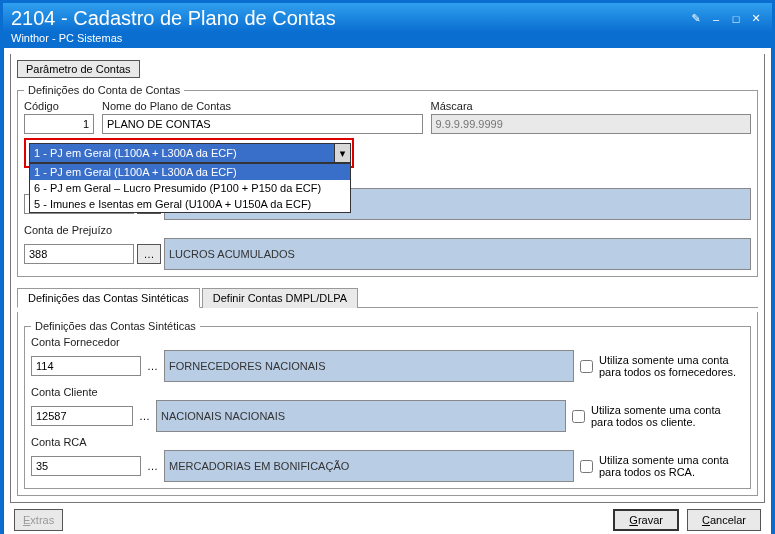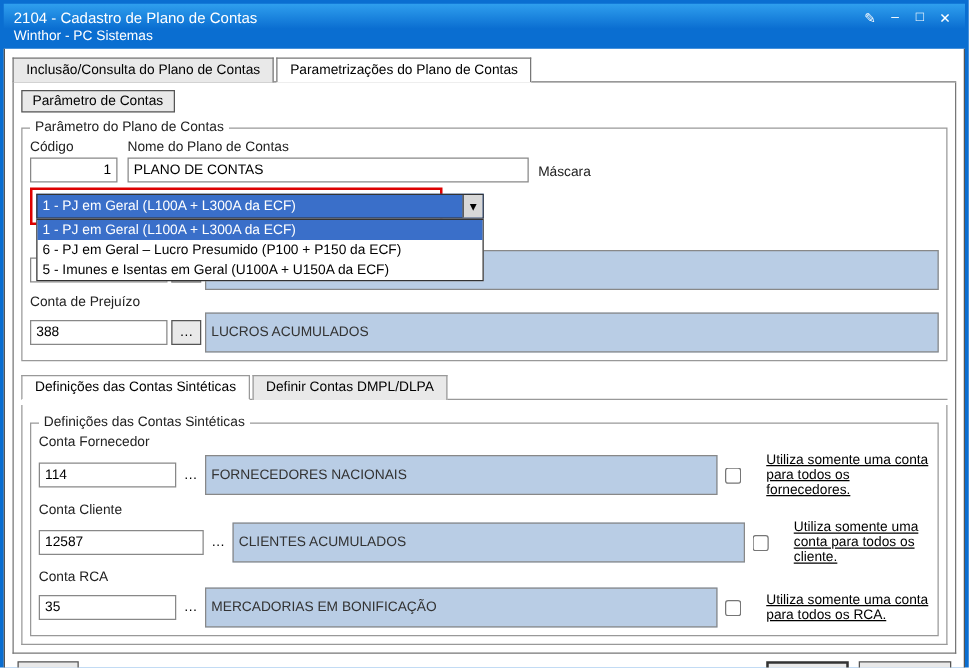--- a/index.html
+++ b/index.html
@@ -1,19 +1,19 @@
 <!DOCTYPE html>
 <html><head>
 <meta charset="utf-8">
 <style>
   * { box-sizing: border-box; margin: 0; padding: 0; font-family: Tahoma, Arial, sans-serif; font-size: 11px; }
   body { background: #0a6ed1; padding: 3px; width: 775px; height: 534px; overflow: hidden; }
   .window { width: 100%; height: 100%; display: flex; flex-direction: column; }
   .titlebar { background: linear-gradient(#2f9fee, #0a6ed1); color: #fff; padding: 4px 8px 2px 8px; display: flex; align-items: center; }
-  .titlebar .title { font-size: 12px; flex: 1; }
+  .titlebar .title { font-size: 20px; flex: 1; }
   .titlebar .win-btn { width: 16px; height: 14px; margin-left: 4px; display:flex; align-items:center; justify-content:center; cursor:pointer;}
   .subtitle { color: #fff; padding: 0 8px 4px 8px; font-size: 11px; }
   .client { background: #fff; flex: 1; border: 1px solid #555; border-top: none; display:flex; flex-direction:column; padding: 6px 6px 4px 6px; position:relative;}
   .tabs { border-bottom: 1px solid #777; display: flex; }
   .tab { padding: 3px 10px; border: 1px solid #777; border-bottom: none; background: #e9e9e9; margin-right:2px; cursor:pointer; position:relative; top:1px;}
   .tab.active { background: #fff; border-bottom:1px solid #fff; }
   .panel { border:1px solid #777; border-top:none; padding: 6px; flex:1; display:flex; flex-direction:column; gap:4px; overflow:hidden;}
   .btn { border:1px solid #555; background:#e9e9e9; padding:2px 8px; cursor:pointer; }
   fieldset { border:1px solid #999; padding: 4px 6px 6px 6px; margin-top:2px;}
   legend { padding: 0 4px; color:#222;}
@@ -22,31 +22,31 @@
   label { color:#222; margin-bottom:2px;}
   input[type=text] { border:1px solid #888; padding:2px 4px; height:20px; background:#fff;}
   input.ro { background:#e9e9e9; color:#888;}
   input.right { text-align:right;}
   .desc { background:#b9cde5; border:1px solid #888; padding:2px 4px; height:32px; flex:1; color:#333; display:flex; align-items:center;}
   .pickrow { display:flex; gap:3px; align-items:center;}
   .pickrow input { width:110px;}
   .pickrow .pickbtn { width:24px; height:20px; border:1px solid #555; background:#e9e9e9; cursor:pointer; display:flex; align-items:center; justify-content:center;}
   .redbox { border:2px solid #d00; padding:3px; position:relative; margin-top:4px; width: 330px;}
   .cb-label { color:#222;}
-  .combo { position:relative; width:358px;}
+  .combo { position:relative; width:322px;}
   .combo-input { width:100%; background:#3a6fc9; color:#fff; border:1px solid #333; height:20px; padding:2px 18px 2px 4px; cursor:pointer;}
   .combo-toggle { position:absolute; right:1px; top:1px; width:16px; height:18px; background:#d8d8d8; border-left:1px solid #333; display:flex; align-items:center; justify-content:center; cursor:pointer;}
   .combo-list { position:absolute; left:0; top:20px; width:100%; background:#fff; border:1px solid #333; z-index:10;}
   .combo-item { padding:2px 4px; cursor:pointer; }
   .combo-item.sel { background:#3a6fc9; color:#fff;}
   .subtabs { display:flex; border-bottom:1px solid #999; margin-top:6px;}
   .subtab { padding:3px 10px; border:1px solid #999; border-bottom:none; background:#e9e9e9; margin-right:2px; cursor:pointer; position:relative; top:1px;}
   .subtab.active { background:#fff; border-bottom:1px solid #fff;}
   .subpanel { border:1px solid #999; border-top:none; padding:6px; flex:1;}
-  .checkrow { display:flex; align-items:center; gap:18px; flex:1;text-decoration:underline;}
+  .checkrow { display:flex; align-items:center; gap:4px; flex:1;}
   .checkrow input[type=checkbox]{ margin-right:2px;}
   .sintrow { display:flex; gap:6px; align-items:center; margin-top:2px;}
   .sintrow .desc { flex:0 0 410px;}
   .bottombar { display:flex; justify-content:space-between; padding:6px 4px 0 4px;}
   .bottombar .right { display:flex; gap:8px;justify-content:flex-end;}
   .btn.disabled { color:#999; cursor:default;}
   .btn.default { border:2px solid #333; padding:3px 14px;}
   .chk { width:13px; height:13px;}
 </style>
 </head>
@@ -65,42 +65,39 @@
         <span>□</span>
       </div>
     <div class="win-btn">
         <span>✕</span>
       </div>
   </div>
   <div class="subtitle">Winthor - PC Sistemas</div>
 
   <div class="client">
 
-    <div class="tabs">
-      <div class="tab">Inclusão/Consulta do Plano de Contas</div>
-      <div class="tab active">Parametrizações do Plano de Contas</div>
-    </div>
 
     <div class="panel">
 
       <div><button class="btn">Parâmetro de Contas</button></div>
 
       <fieldset>
-        <legend>Parâmetro do Plano de Contas</legend>
+        <legend>Definições do Conta de Contas</legend>
         <div class="row">
           <div class="col" style="width:70px;">
             <label>Código</label>
             <input type="text" class="right" value="1" style="">
           </div>
           <div class="col" style="flex:1;">
             <label>Nome do Plano de Contas</label>
             <input type="text" value="PLANO DE CONTAS" style="">
           </div>
           <div class="col" style="flex:1;">
             <label>Máscara</label>
+            <input type="text" class="ro" placeholder="9.9.9.99.9999" style="">
           </div>
         </div>
 
         <div class="redbox">
           <div class="combo">
             <input class="combo-input" readonly="" value="1 - PJ em Geral (L100A + L300A da ECF)" style="">
             <div class="combo-toggle">
                 <span>▾</span>
               </div>
             <div class="combo-list">
@@ -145,23 +142,23 @@
             <div class="pickbtn"><span>…</span></div>
             <div class="desc">FORNECEDORES NACIONAIS</div>
             <div class="checkrow">
               <input type="checkbox" class="chk" style="">
               <span>Utiliza somente uma conta para todos os fornecedores.</span>
             </div>
           </div>
 
           <label style="margin-top:4px; display:block;">Conta Cliente</label>
           <div class="sintrow">
-            <input type="text" style="width: 132px;" value="12587">
+            <input type="text" style="width: 102px;" value="12587">
             <div class="pickbtn"><span>…</span></div>
-            <div class="desc">CLIENTES ACUMULADOS</div>
+            <div class="desc">NACIONAIS NACIONAIS</div>
             <div class="checkrow">
               <input type="checkbox" class="chk" style="">
               <span>Utiliza somente uma conta para todos os cliente.</span>
             </div>
           </div>
 
           <label style="margin-top:4px; display:block;">Conta RCA</label>
           <div class="sintrow">
             <input type="text" style="width: 110px;" value="35">
             <div class="pickbtn"><span>…</span></div>

